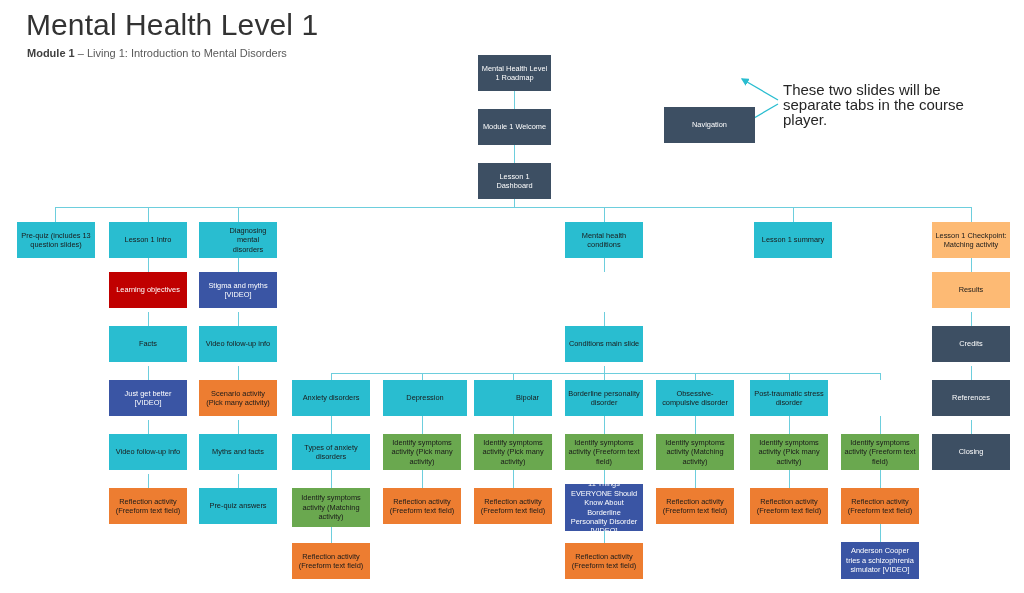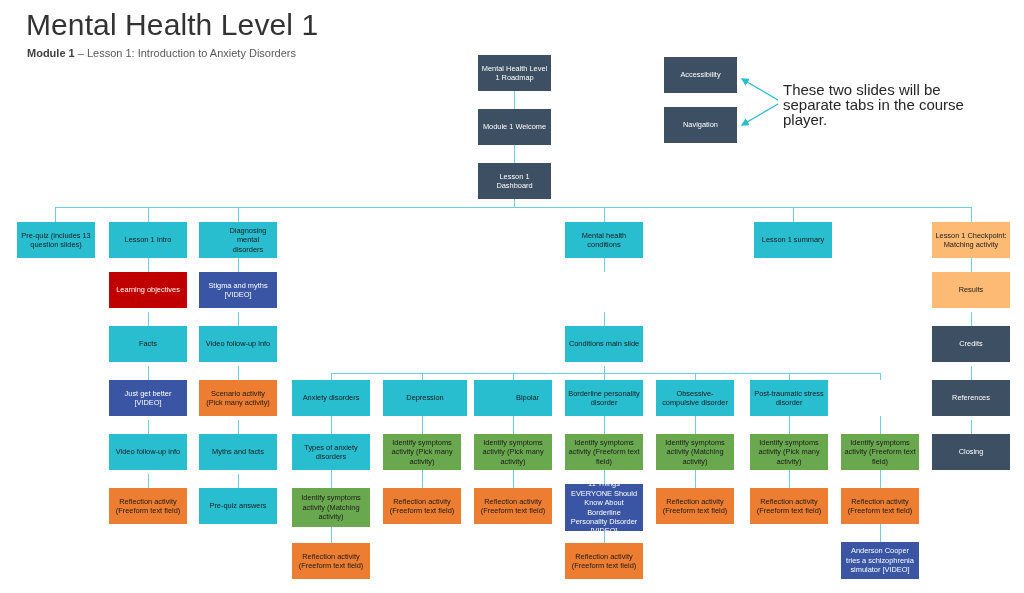--- a/index.html
+++ b/index.html
@@ -86,21 +86,21 @@
     width: 1024px; height: 593px;
     pointer-events: none;
   }
 </style>
 </head>
 <body>
 
 <div id="canvas">
 
   <div class="title">Mental Health Level 1</div>
-  <div class="subtitle"><b>Module 1</b><span> – Lesson 1: Introduction to Anxiety Disorders</span></div>
+  <div class="subtitle"><b>Module 1</b><span> – Living 1: Introduction to Mental Disorders</span></div>
 
   <div class="conn v" style="left:514px; top:91px; height:19px;"></div>
   <div class="conn v" style="left:514px; top:145px; height:19px;"></div>
   <div class="conn v" style="left:514px; top:199px; height:9px;"></div>
 
   <div class="conn h" style="left:55px; top:207px; width:916px;"></div>
   <div class="conn v" style="left:55px; top:207px; height:15px;"></div>
   <div class="conn v" style="left:148px; top:207px; height:15px;"></div>
   <div class="conn v" style="left:238px; top:207px; height:15px;"></div>
   <div class="conn v" style="left:604px; top:207px; height:15px;"></div>
@@ -176,24 +176,21 @@
   <div class="node c-dark" style="left:478px; top:55px; width:73px; height:36px;">
       <span>Mental Health Level 1 Roadmap</span>
     </div>
   <div class="node c-dark" style="left:478px; top:109px; width:73px; height:36px;">
       <span>Module 1 Welcome</span>
     </div>
   <div class="node c-dark" style="left:478px; top:163px; width:73px; height:36px;">
       <span>Lesson 1 Dashboard</span>
     </div>
 
-  <div class="node c-dark" style="left:664px; top:57px; width:73px; height:36px;">
-      <span>Accessibility</span>
-    </div>
-  <div class="node c-dark" style="left:664px; top:107px; width:73px; height:36px;">
+  <div class="node c-dark" style="left:664px; top:107px; width:91px; height:36px;">
       <span>Navigation</span>
     </div>
 
   <div class="node c-teal" style="left:17px; top:222px; width:78px; height:36px;">
       <span>Pre-quiz (includes 13 question slides)</span>
     </div>
 
   <div class="node c-teal" style="left:109px; top:222px; width:78px; height:36px;">
       <span>Lesson 1 Intro</span>
     </div>

